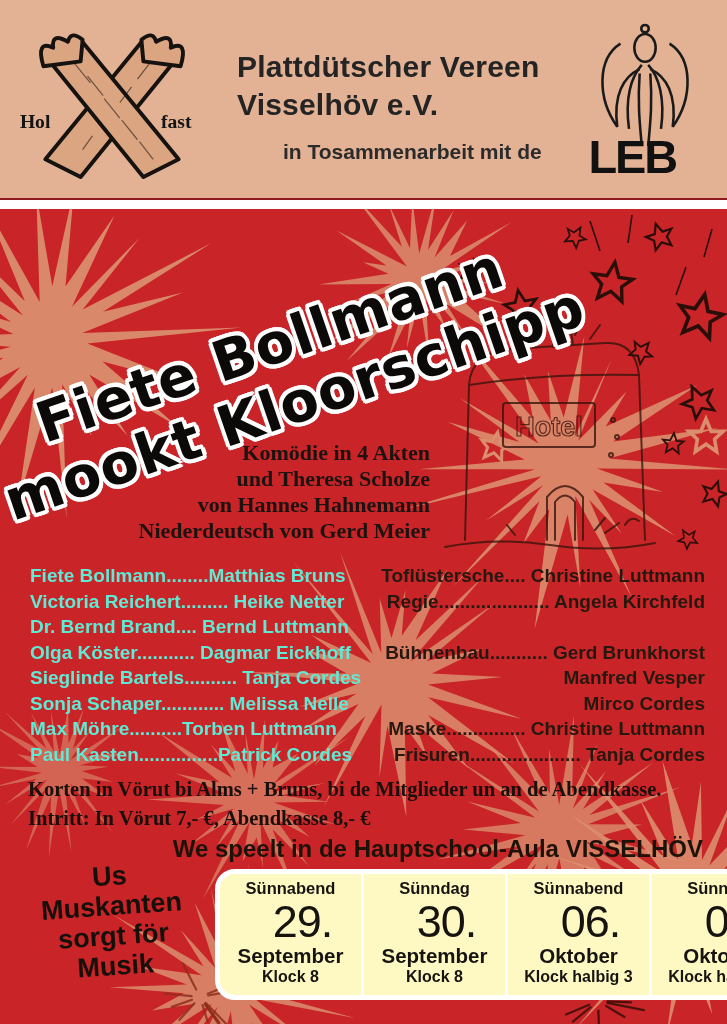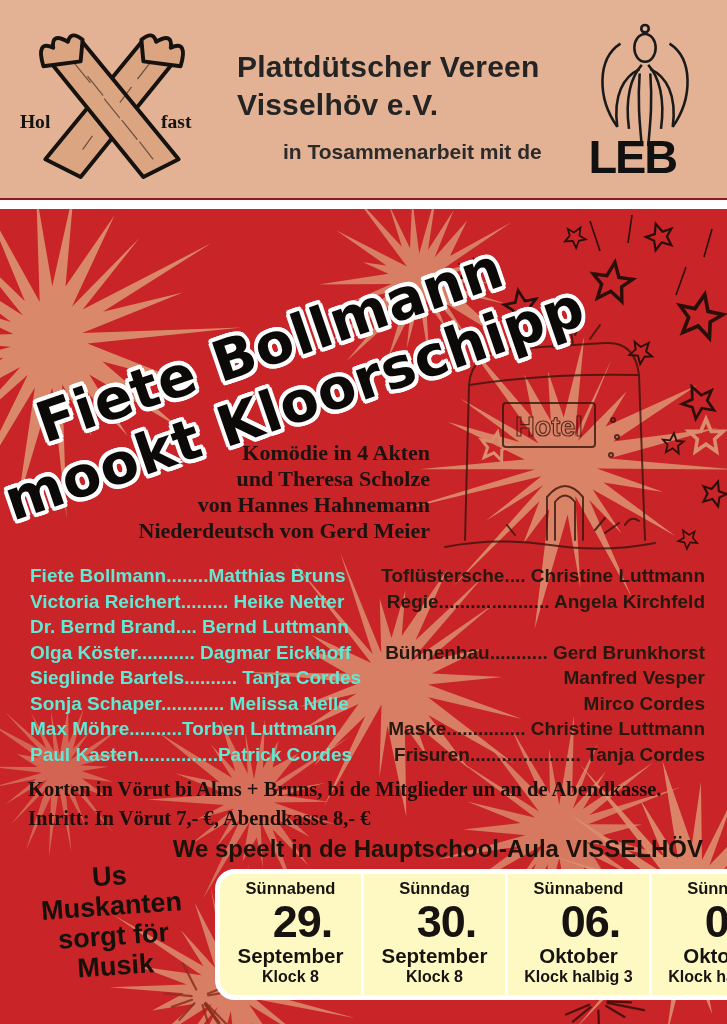--- a/index.html
+++ b/index.html
@@ -40,21 +40,21 @@
   
   .music-note{position:absolute;left:10px;top:652px;width:205px;text-align:center;
       transform:rotate(-4deg);font-size:27px;line-height:30px;font-weight:bold;color:#151009;}
   
   .dates{position:absolute;left:215px;top:660px;width:583px;height:131px;
       background:#fef9c3;border:5px solid #fff;border-radius:20px;box-sizing:border-box;
       display:flex;}
   .date-cell{flex:1;text-align:center;color:#171310;padding-top:5px;}
   .date-cell + .date-cell{border-left:3px solid #fff;}
   .d-day{font-size:16.5px;line-height:19px;font-weight:bold;}
-  .d-num{font-size:45px;line-height:47px;font-weight:bold;letter-spacing:-1px;padding-left:24px;}
+  .d-num{font-size:45px;line-height:47px;font-weight:normal;letter-spacing:-1px;padding-left:24px;}
   .d-month{font-size:20.5px;line-height:22px;font-weight:bold;}
   .d-time{font-size:16px;line-height:19px;font-weight:bold;}
 </style>
 </head>
 <body>
 
 <div class="poster">
 
   <div class="header">
 

